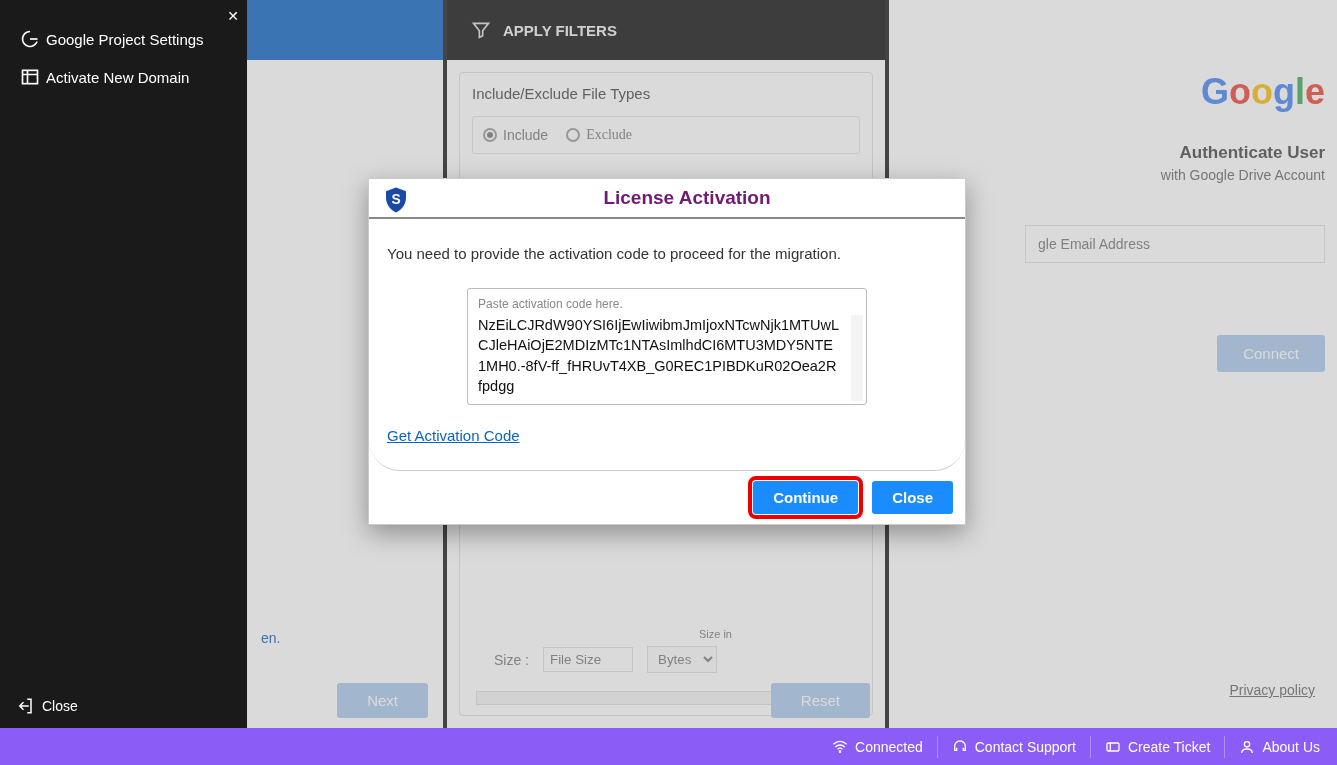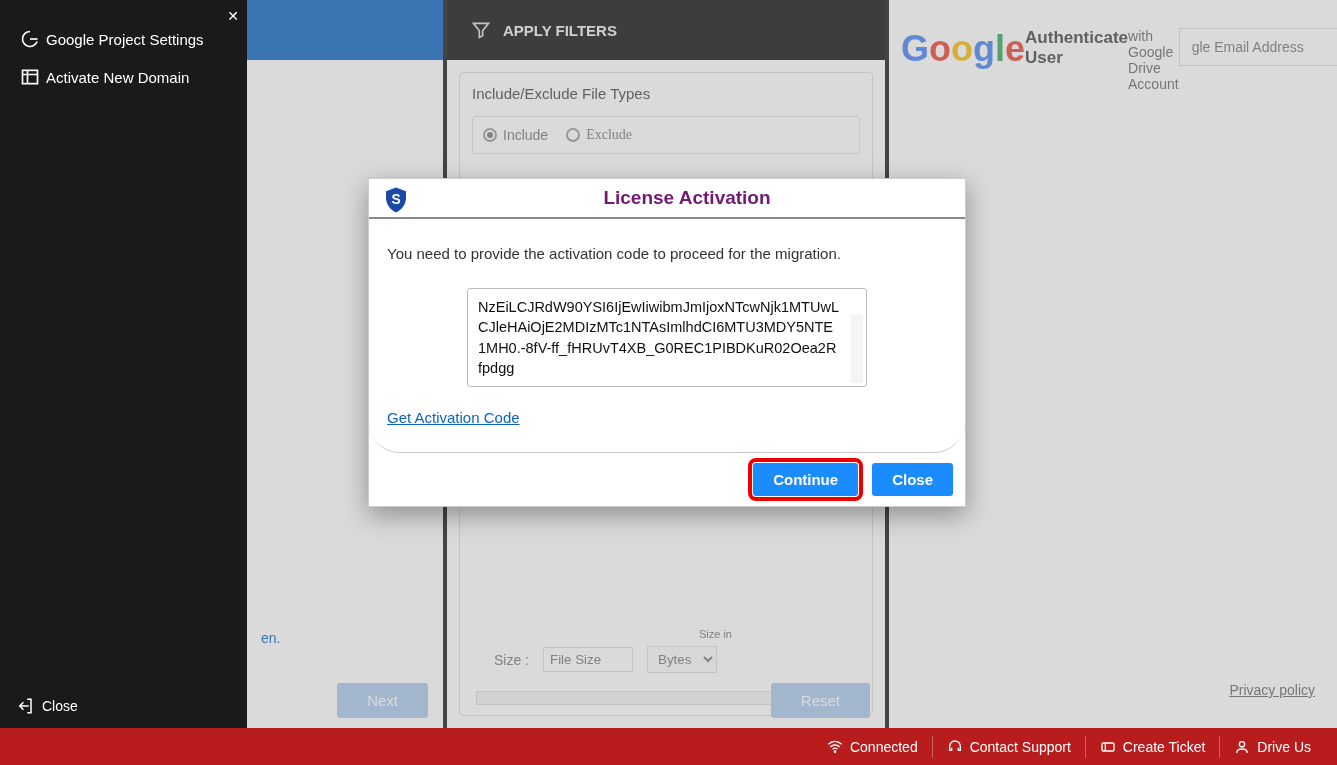--- a/index.html
+++ b/index.html
@@ -59,21 +59,21 @@
 .filters-sub { border: 1px solid #e2e2e2; border-radius: 3px; padding: 10px; }
 .radio-row { display: flex; gap: 18px; align-items: center; color: #777; font-size: 14px; }
 .radio { width: 14px; height: 14px; border-radius: 50%; border: 2px solid #999; margin-right: 6px; display:inline-flex; align-items:center; justify-content:center;}
 .radio.chk::after { content:''; width:6px; height:6px; background:#777; border-radius:50%; }
 .size-area { position:absolute; bottom: 42px; left: 34px; right: 30px; color:#777; display:flex; align-items:center; gap: 14px; font-size:14px; }
 .size-area input { border:1px solid #ddd; padding:4px 6px; width: 90px; color:#aaa; }
 .size-area .sil { font-size: 11px; position:absolute; right: 110px; top:-18px;}
 .size-area select { border:1px solid #ddd; padding:4px 6px; width: 70px; color:#777; background:#fafafa;}
 .scroll-h { position:absolute; bottom:10px; left:16px; right:16px; height:14px; background:#f3f3f3; border:1px solid #ddd; }
 
-.login-body { display:flex; flex-direction:row; align-items:flex-start; padding-top: 28px; }
+.login-body { display:flex; flex-direction:column; align-items:flex-end; padding-top: 71px; }
 .google-logo { font-size: 36px; font-weight: bold; letter-spacing: 0px; margin-bottom: 30px; }
 .google-logo span:nth-child(1){color:#4285F4;}
 .google-logo span:nth-child(2){color:#EA4335;}
 .google-logo span:nth-child(3){color:#FBBC05;}
 .google-logo span:nth-child(4){color:#4285F4;}
 .google-logo span:nth-child(5){color:#34A853;}
 .google-logo span:nth-child(6){color:#EA4335;}
 .auth-title { font-size: 17px; color:#444; font-weight:600; margin-bottom:4px;}
 .auth-sub { font-size: 14px; color:#666; margin-bottom: 42px; }
 .auth-input { width: 300px; padding: 10px 12px; border:1px solid #ddd; font-size:14px; color:#999;}
@@ -115,23 +115,23 @@
 .code-label { font-size: 12px; color:#888; margin-bottom: 4px; }
 .code-text { font-size: 14.5px; color:#111; line-height: 1.4; word-break: break-all; padding-right: 16px;}
 .code-scroll { position:absolute; right:3px; top:26px; bottom:3px; width:12px; background:#f4f4f4; }
 .get-code { color:#0b63c4; font-size:15px; text-decoration: underline; font-weight:400;}
 .modal-footer { display:flex; justify-content:flex-end; gap: 14px; padding: 10px 12px; }
 .btn-primary { background:#1a8cff; color:#fff; border:none; border-radius:3px; padding: 8px 20px; font-size:15px; font-weight:600; cursor:pointer; }
 .btn-highlight { outline: 4px solid #e00; outline-offset: 1px; }
 
 .statusbar {
   position: absolute; left: 0; right: 0; bottom: 0;
-  height: 37px; background: #b91c1c; color: #fff;
+  height: 37px; background: #8b5cf6; color: #fff;
   display:flex; align-items:center; justify-content:flex-end;
-  padding: 0 12px; font-size: 14px;
+  padding: 0 3px; font-size: 14px;
 }
 .sb-item { display:flex; align-items:center; gap:7px; padding: 0 14px; border-left: 1px solid rgba(255,255,255,0.3); height: 22px; }
 .sb-item:first-child { border-left:none; }
 svg { display:block; }
 </style>
 </head>
 <body>
 
 <div class="sidebar">
   <div class="sidebar-close">✕</div>
@@ -245,20 +245,21 @@
       <svg width="30" height="30" viewBox="0 0 24 24">
           <path fill="#1a4aa8" d="M12 2l8 3v5c0 6-4 10-8 12-4-2-8-6-8-12V5z"></path>
           <text x="12" y="15" text-anchor="middle" fill="#fff" font-size="11" font-weight="bold">S</text>
         </svg>
     </span>
     <span class="modal-title">License Activation</span>
   </div>
   <div class="modal-body">
     <p>You need to provide the activation code to proceed for the migration.</p>
     <div class="code-box">
+      <div class="code-label">Paste activation code here.</div>
       <div class="code-text" contenteditable="true" style="">NzEiLCJRdW90YSI6IjEwIiwibmJmIjoxNTcwNjk1MTUwLCJleHAiOjE2MDIzMTc1NTAsImlhdCI6MTU3MDY5NTE1MH0.-8fV-ff_fHRUvT4XB_G0REC1PIBDKuR02Oea2Rfpdgg</div>
       <div class="code-scroll"></div>
     </div>
     <a class="get-code">Get Activation Code</a>
   </div>
   <div class="modal-footer">
     <button class="btn-primary btn-highlight">Continue</button>
     <button class="btn-primary">Close</button>
   </div>
 </div>
@@ -290,15 +291,15 @@
       </span>
     <span>Create Ticket</span>
   </div>
   <div class="sb-item">
     <span>
         <svg width="16" height="16" viewBox="0 0 24 24" fill="none" stroke="#fff" stroke-width="2">
           <circle cx="12" cy="8" r="4"></circle>
           <path d="M4 21c0-4 4-6 8-6s8 2 8 6"></path>
         </svg>
       </span>
-    <span>Drive Us</span>
+    <span>About Us</span>
   </div>
 </div>
 
 </body></html>

